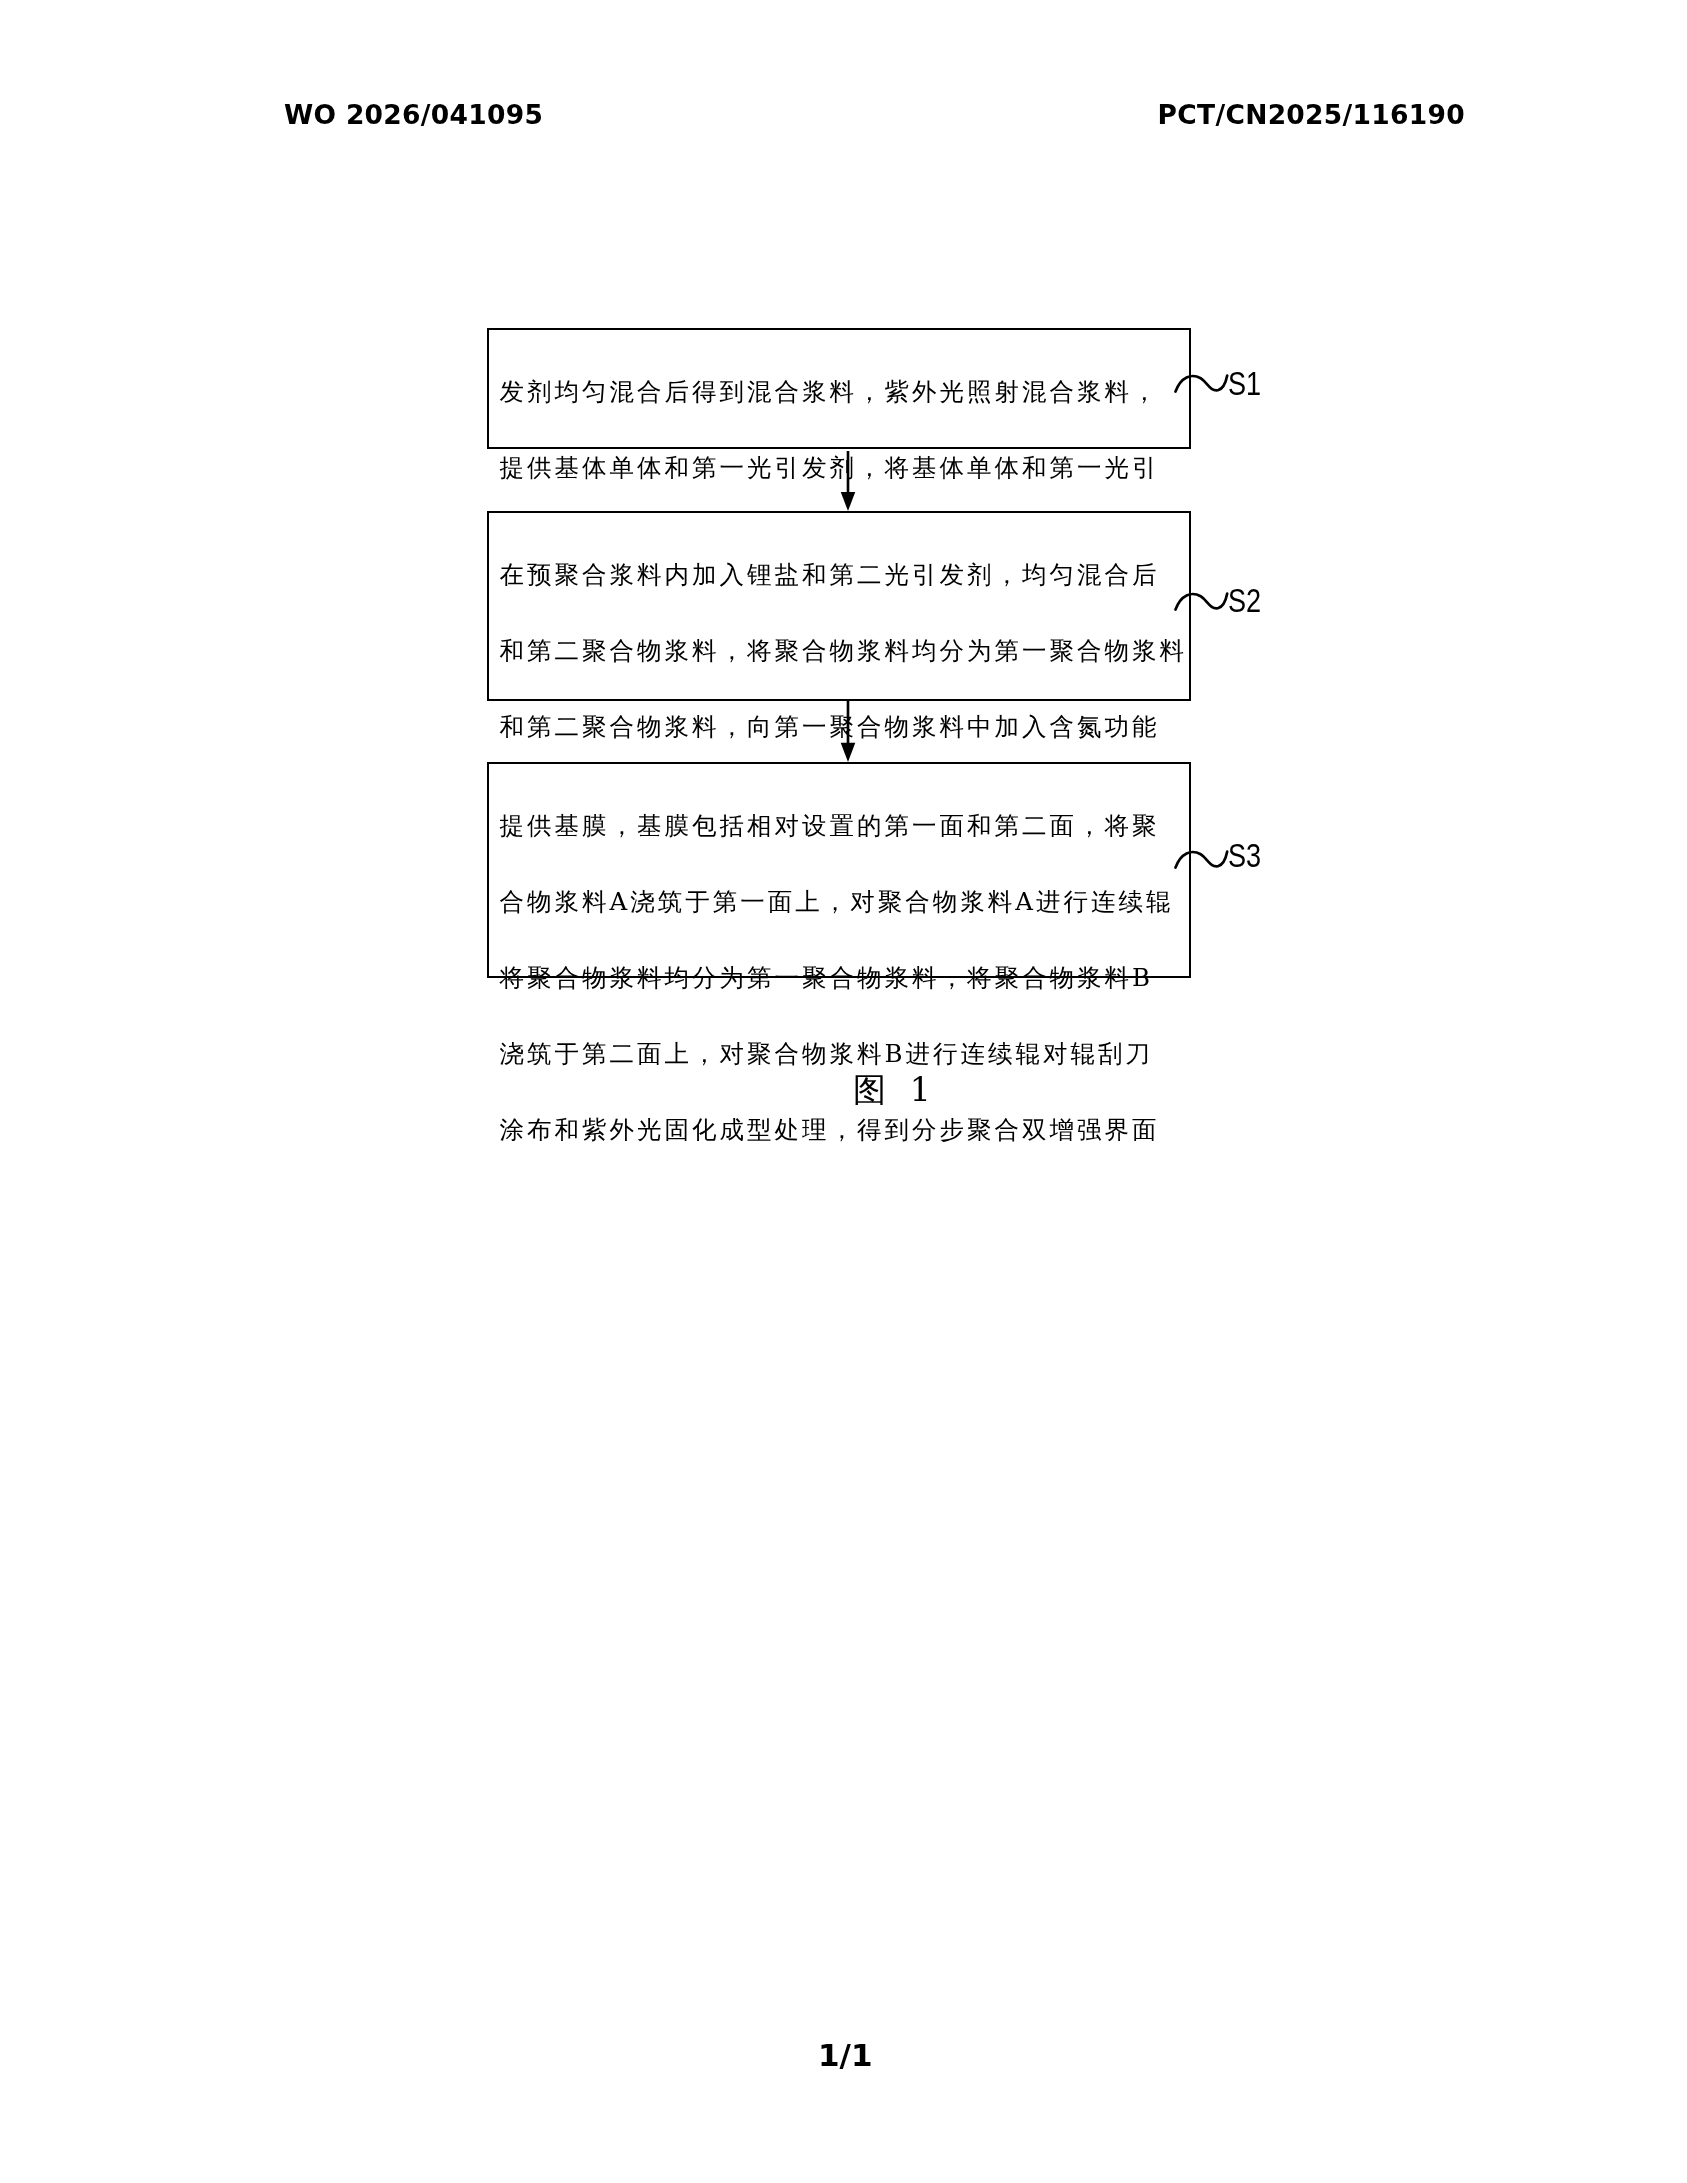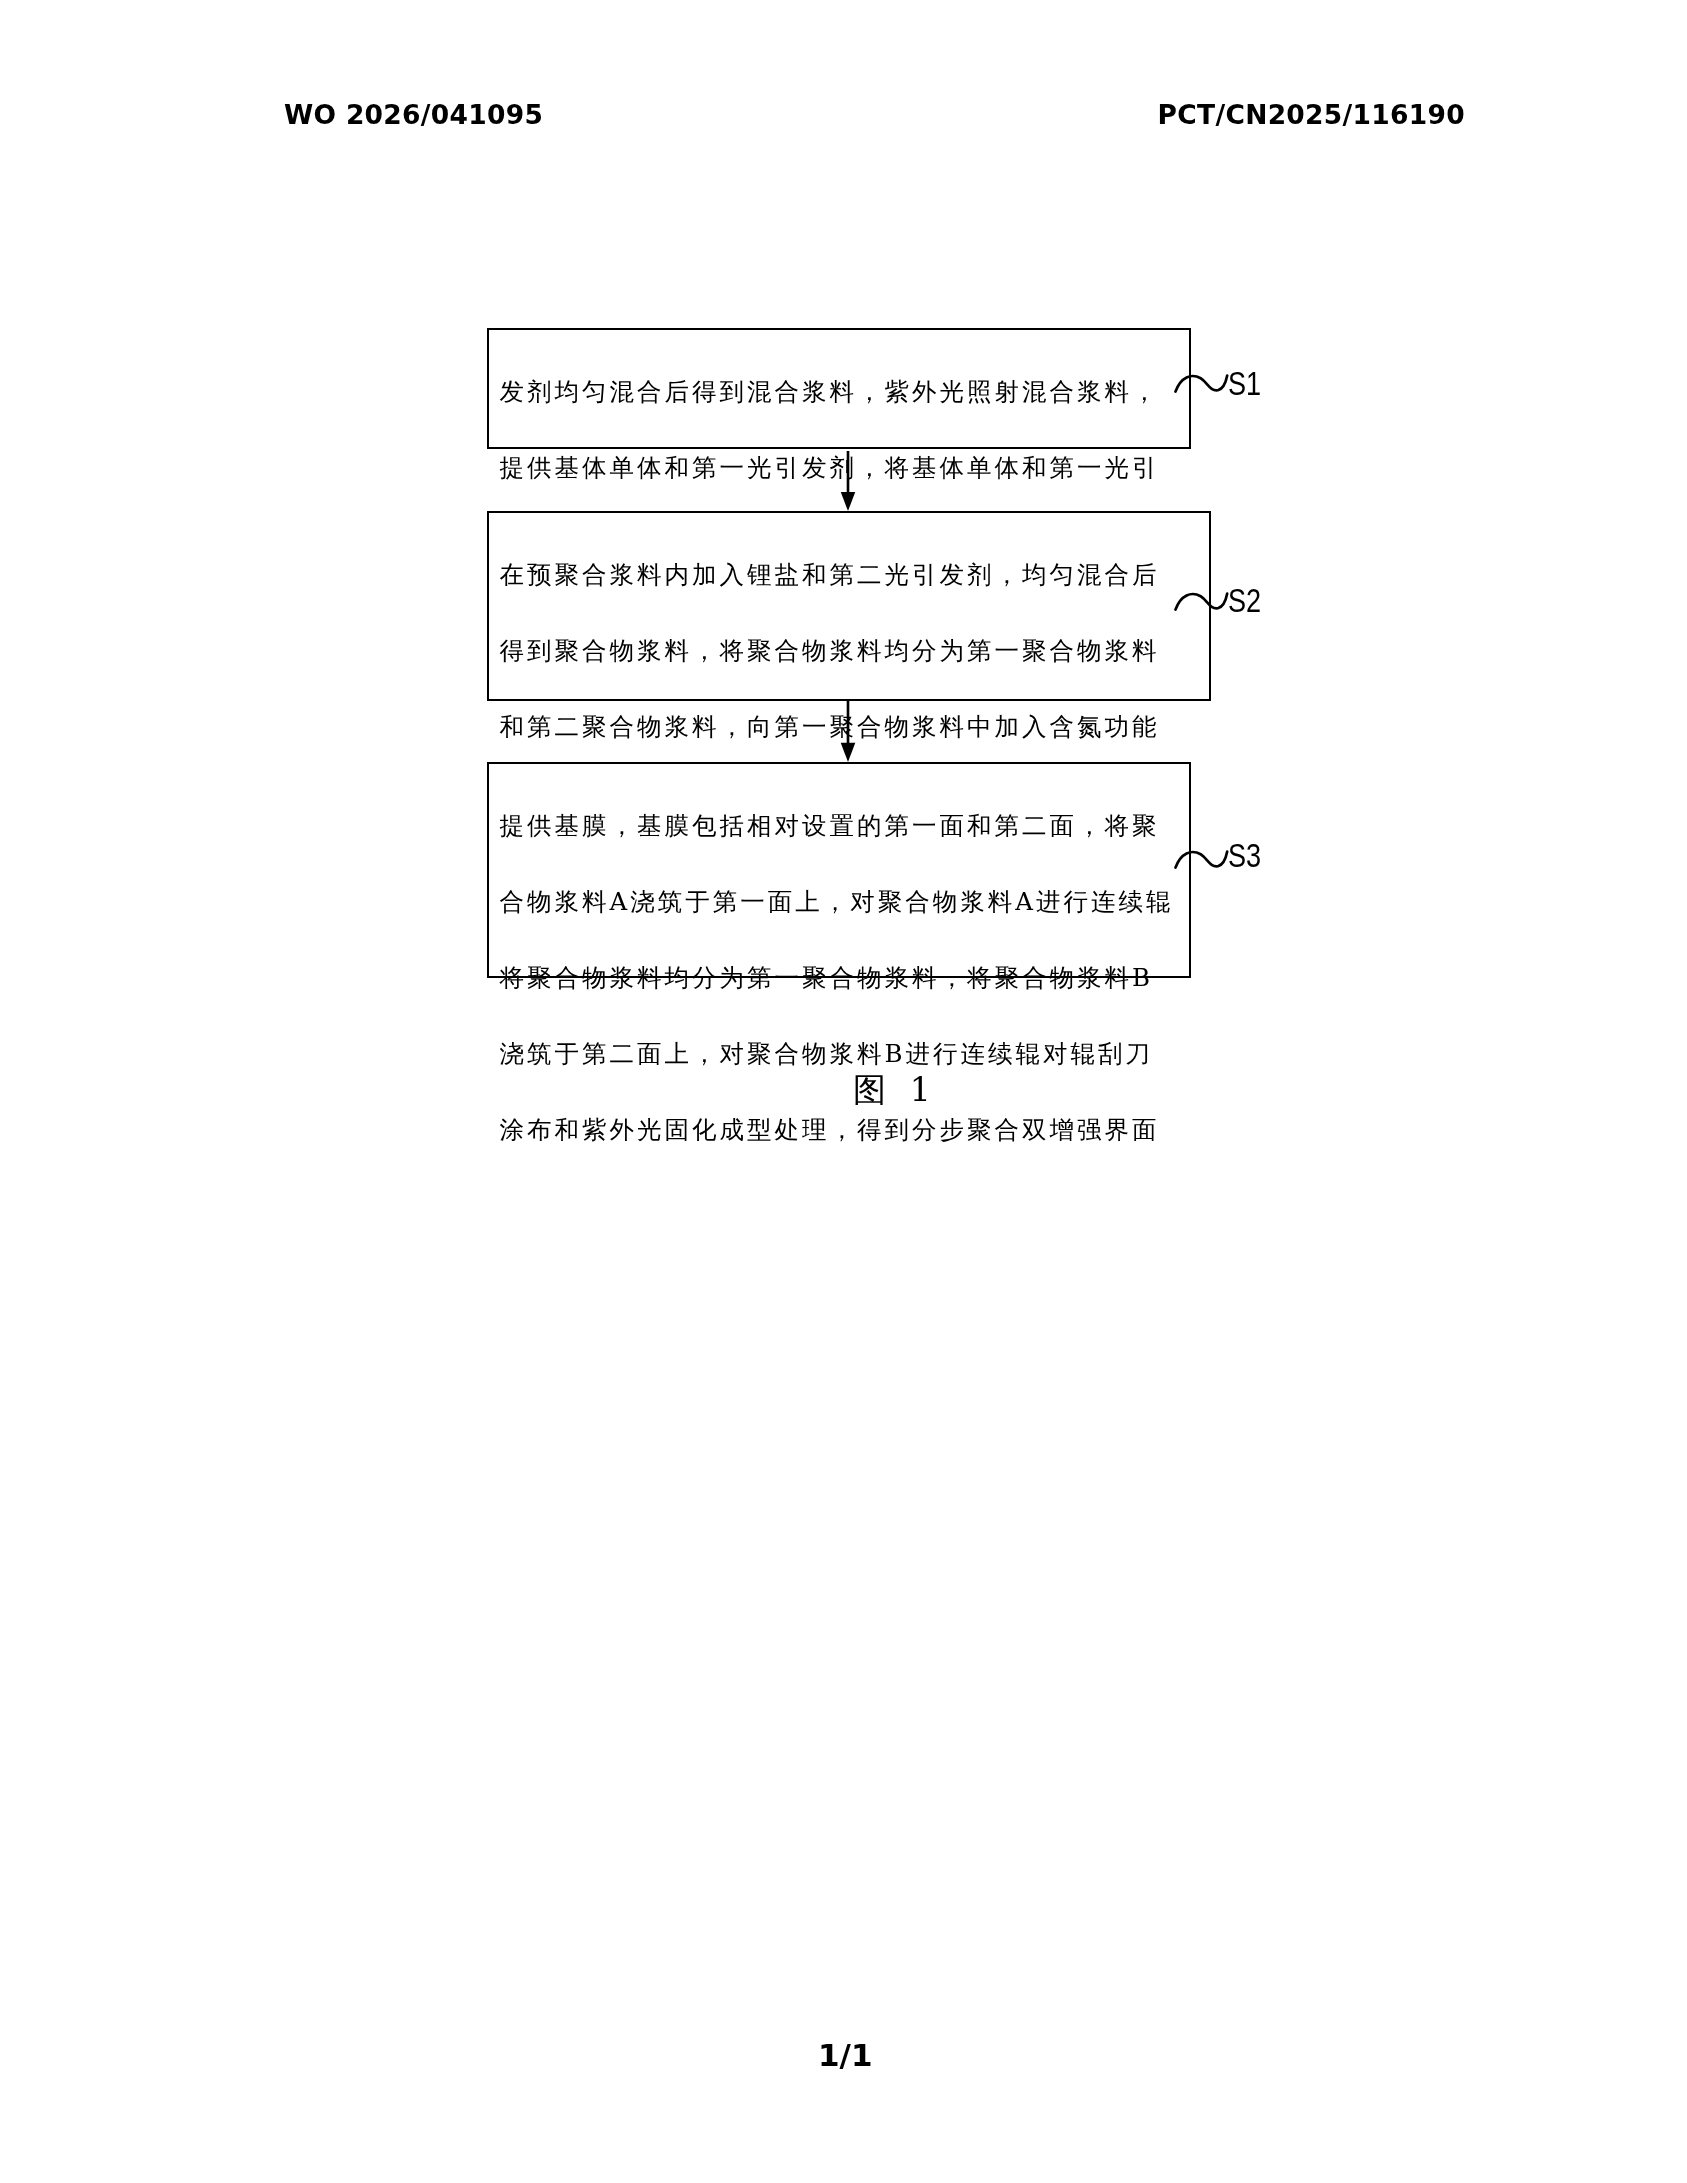--- a/index.html
+++ b/index.html
@@ -44,21 +44,21 @@
       font-family: "DejaVu Serif", "Liberation Serif", serif;
       font-size: 24.5px;
       line-height: 38px;
       letter-spacing: 3px;
       white-space: pre-line;
       word-break: break-all;
     }
     .step-line { display: block; white-space: nowrap; }
 
     .box-s1 { top: 328px; height: 117px; }
-    .box-s2 { top: 511px; height: 186px; padding-left: 20px; }
+    .box-s2 { top: 511px; height: 186px; }
     .box-s3 { top: 762px; height: 212px; }
 
     .leader {
       position: absolute;
       left: 1174px;
       width: 60px;
       height: 26.5px;
     }
     .step-label {
       position: absolute;
@@ -118,21 +118,21 @@
   <div class="step-label" style="top:367px;">S1</div>
 
   <svg class="arrow" style="top:451px; height:60px;" viewBox="0 0 30 91">
     <line x1="15" y1="0" x2="15" y2="66" stroke="#000" stroke-width="4"></line>
     <polygon points="4,62 26,62 15,91" fill="#000"></polygon>
   </svg>
 
   <div class="step-box box-s2">
     <div class="step-text">
       <span class="step-line">在预聚合浆料内加入锂盐和第二光引发剂，均匀混合后</span>
-      <span class="step-line">得到聚合物浆料，将聚合物浆料均分为第一聚合物浆料</span>
+      <span class="step-line">和第二聚合物浆料，将聚合物浆料均分为第一聚合物浆料</span>
       <span class="step-line">和第二聚合物浆料，向第一聚合物浆料中加入含氮功能</span>
       <span class="step-line">单体，得到聚合物浆料A，向第二聚合物浆料中加入含</span>
       <span class="step-line" style="margin-top:4px;">氟功能单体，得到聚合物浆料B</span>
     </div>
   </div>
   <svg class="leader" style="top:587px;" viewBox="0 0 90 40">
     <path d="M2 34 C 10 12, 26 6, 40 14 C 50 20, 54 34, 66 32 C 74 30, 78 20, 80 10" fill="none" stroke="#000" stroke-width="4" stroke-linecap="round"></path>
   </svg>
   <div class="step-label" style="top:584px;">S2</div>
 

